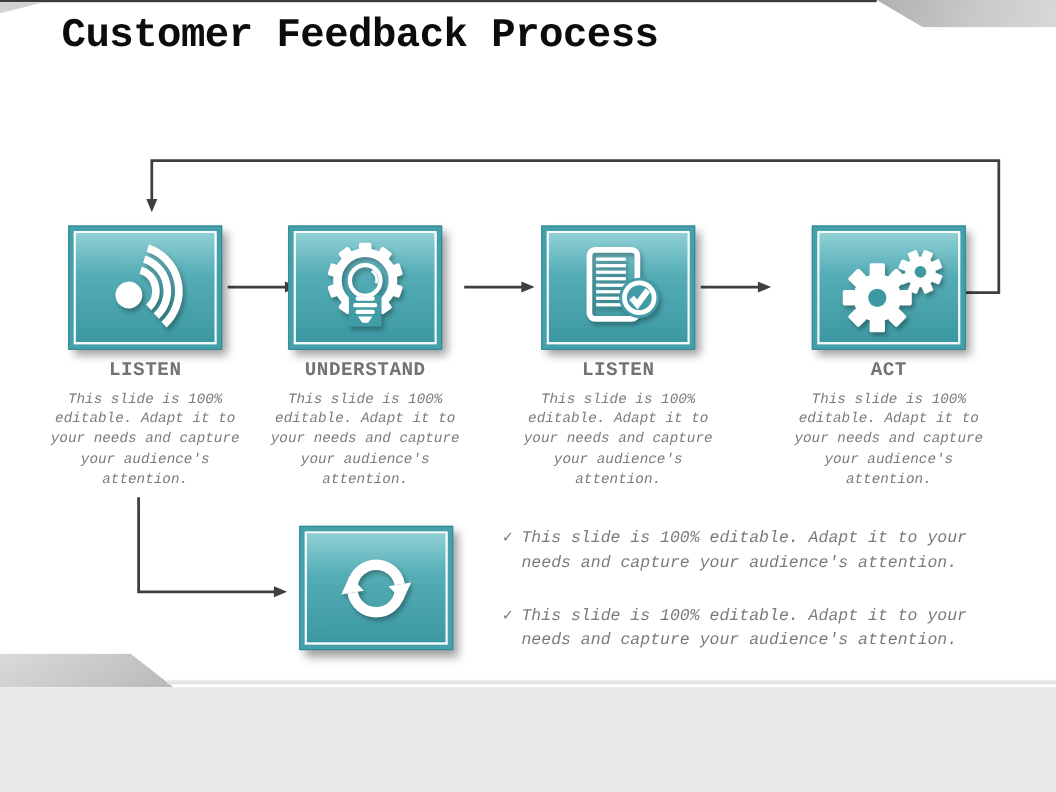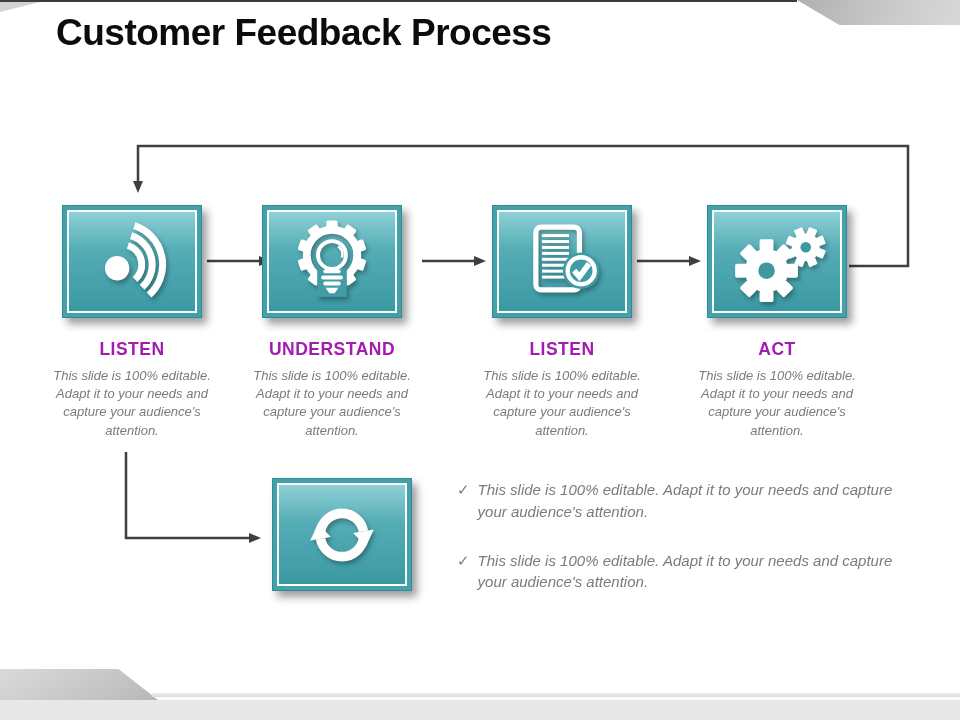--- a/index.html
+++ b/index.html
@@ -1,18 +1,18 @@
 <!DOCTYPE html>
 <html><head>
 <meta charset="utf-8">
 <style>
   html,body{margin:0;padding:0;background:#e8e8e8;}
   .slide{
-    position:relative;width:960px;height:700px;background:#ffffff;overflow:hidden;
-    font-family:Liberation Sans, sans-serif;
+    position:relative;width:960px;height:625px;background:#ffffff;overflow:hidden;
+    font-family:Liberation Mono, monospace;
   }
   
   .top-line{position:absolute;left:0;top:0;width:797px;height:2px;background:#3c3c3c;}
   .top-left-sliver{position:absolute;left:0;top:2px;width:40px;height:10px;
     background:#d2d2d2;clip-path:polygon(0 0,100% 0,0 100%);}
   .top-right-corner{position:absolute;right:0;top:0;width:163px;height:25px;
     background:linear-gradient(105deg,#b0b0b0 0%,#c9c9c9 55%,#d8d8d8 100%);
     clip-path:polygon(0 0,100% 0,100% 100%,26% 100%);}
   .bottom-left-corner{position:absolute;left:0;bottom:0;width:158px;height:31px;
     background:linear-gradient(150deg,#dadada 0%,#c3c3c3 70%,#b7b7b7 100%);
@@ -28,21 +28,21 @@
   .step{position:absolute;top:205px;width:220px;text-align:center;z-index:2;}
   .step.react{top:478px;}
   .box{width:140px;height:113px;margin:0 auto;box-sizing:border-box;
     background:#45a0a9;border:1px solid #2e8a94;padding:4px;
     box-shadow:5px 6px 8px rgba(0,0,0,0.38);}
   .box-inner{width:100%;height:100%;box-sizing:border-box;
     border:2px solid rgba(255,255,255,0.95);
     background:linear-gradient(180deg,#8fd0d5 0%,#55adb6 38%,#3b98a2 100%);
     display:flex;align-items:center;justify-content:center;}
   .box-inner svg{overflow:visible;filter:drop-shadow(2px 3px 2px rgba(0,0,0,0.30));}
-  .step-label{margin-top:21px;font-size:17.5px;font-weight:700;color:#a21caf;letter-spacing:0.5px;}
+  .step-label{margin-top:9px;font-size:17.5px;font-weight:700;color:#737373;letter-spacing:0.5px;}
   .step-desc{width:180px;margin:7px auto 0;font-size:13px;font-style:italic;
     color:#7b7b7b;line-height:1.4;}
   
   .bullets{position:absolute;left:457px;top:479px;width:445px;z-index:2;}
   .bullet{display:flex;gap:8px;margin-bottom:27px;}
   .bullet .check{flex:0 0 auto;font-size:15px;color:#7b7b7b;line-height:1.45;}
   .bullet .btext{font-size:15px;font-style:italic;color:#7b7b7b;line-height:1.45;}
 </style>
 </head>
 <body>
@@ -155,21 +155,21 @@
           <circle cx="92" cy="60" r="21" fill="#419ca6"></circle>
           <circle cx="92" cy="60" r="15.5" fill="none" stroke="#ffffff" stroke-width="5"></circle>
           <path d="M 84 60 L 90 67 L 101 52" fill="none" stroke="#ffffff" stroke-width="6.5"></path>
         </svg>
       </div>
     </div>
     <div class="step-label">LISTEN</div>
     <div class="step-desc">This slide is 100% editable. Adapt it to your needs and capture your audience's attention.</div>
   </div>
 
-  <div class="step" style="left:667px">
+  <div class="step" style="left:698px">
     <div class="box">
       <div class="box-inner">
         <svg width="122" height="92" viewBox="0 0 140 100">
 
           <g transform="translate(58,60)">
             <g fill="#ffffff">
               <circle r="25"></circle>
               <rect x="-8" y="-36" width="16" height="13" rx="2" transform="rotate(0)"></rect>
               <rect x="-8" y="-36" width="16" height="13" rx="2" transform="rotate(45)"></rect>
               <rect x="-8" y="-36" width="16" height="13" rx="2" transform="rotate(90)"></rect>

